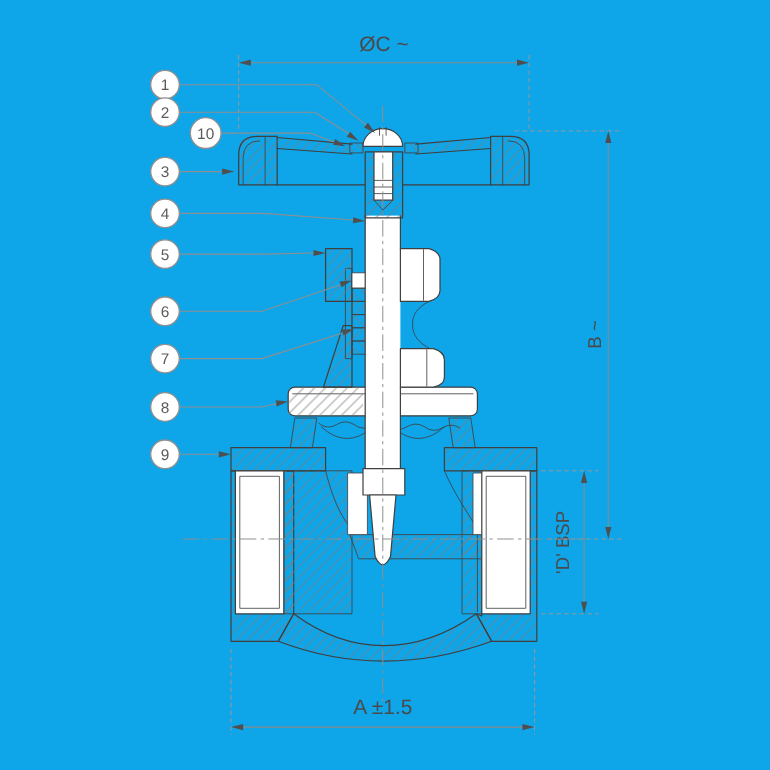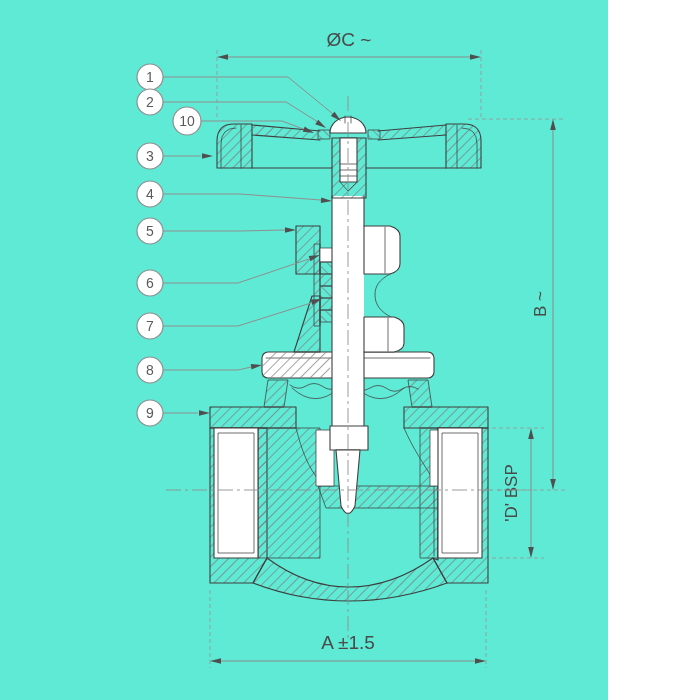--- a/index.html
+++ b/index.html
@@ -1,16 +1,16 @@
 <!DOCTYPE html>
 <html><head>
 <meta charset="utf-8">
 <style>
   html,body{margin:0;padding:0;background:#ffffff;}
-  .stage{width:608px;height:700px;position:relative;background:#5eead4;overflow:hidden;}
+  .stage{width:700px;height:700px;position:relative;background:#0ea5e9;overflow:hidden;}
   svg{display:block;}
   text{font-family:"Liberation Sans","DejaVu Sans",sans-serif;fill:#4a4a4a;}
   .dimtxt{font-size:19px;text-anchor:middle;}
   .dimtxt-sm{font-size:17px;text-anchor:middle;}
   .baltxt{font-size:14px;text-anchor:middle;fill:#5a5a5a;}
   .ol{fill:none;stroke:#3f3f3f;stroke-width:1.1;stroke-linejoin:round;stroke-linecap:round;}
   .olt{fill:none;stroke:#3f3f3f;stroke-width:0.75;stroke-linejoin:round;stroke-linecap:round;}
   .wh{fill:#ffffff;stroke:#3f3f3f;stroke-width:1.1;stroke-linejoin:round;}
   .wht{fill:#ffffff;stroke:#3f3f3f;stroke-width:0.75;stroke-linejoin:round;}
   .hs{stroke:#3f3f3f;stroke-width:1.1;stroke-linejoin:round;}

